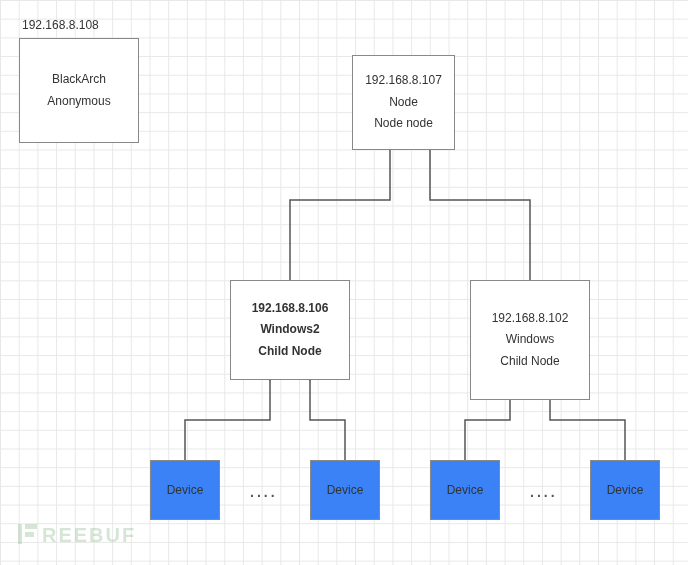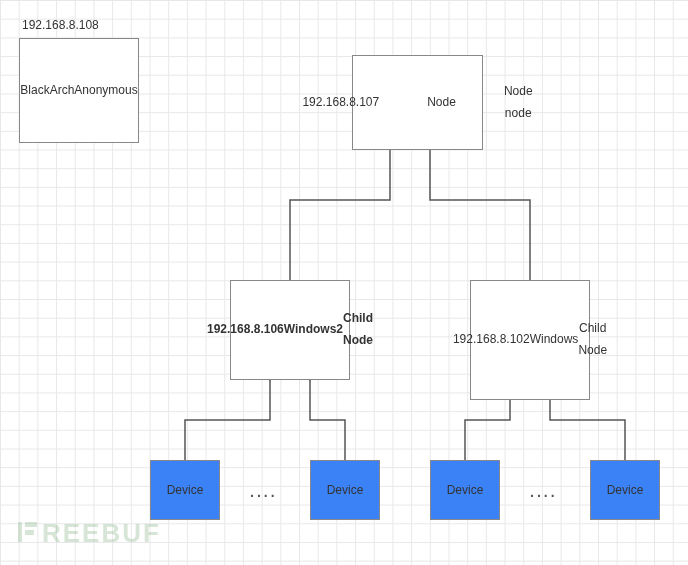--- a/index.html
+++ b/index.html
@@ -27,20 +27,21 @@
   svg.connectors {
     position: absolute;
     inset: 0;
     z-index: 1;
   }
   .node {
     position: absolute;
     background: #fff;
     border: 1px solid #888;
     display: flex;
+    flex-direction: column;
     align-items: center;
     justify-content: center;
     text-align: center;
     z-index: 2;
     line-height: 1.8;
   }
   .small-node {
     position: absolute;
     background: #3b82f6;
     border: 1px solid #888;
@@ -54,21 +55,21 @@
     z-index: 2;
     font-size: 14px;
     letter-spacing: 3px;
     font-weight: bold;
     color: #555;
   }
   .watermark {
     position: absolute;
     left: 18px;
     bottom: 14px;
-    font-size: 26px;
+    font-size: 20px;
     font-weight: bold;
     letter-spacing: 2px;
     color: rgba(140, 180, 140, 0.35);
     z-index: 3;
     font-family: Arial, sans-serif;
   }
   .watermark .f-bar {
     display:inline-block;
     vertical-align: middle;
     margin-right:4px;
@@ -98,21 +99,21 @@
 
   <path d="M 550 380 L 550 420 L 625 420 L 625 460" stroke="#555" fill="none" stroke-width="1.5" marker-start="url(#arrow)"></path>
 </svg>
 
 <div class="node" style="left:19px; top:38px; width:120px; height:105px;">
   <div style="position:absolute; top:-24px; left:0; width:100%; text-align:left; padding-left:2px;">192.168.8.108</div>
   <div>BlackArch</div>
   <div>Anonymous</div>
 </div>
 
-<div class="node" style="left:352px; top:55px; width:131px; height:95px;gap:48px;">
+<div class="node" style="left:352px; top:55px; width:103px; height:95px;">
   <div>192.168.8.107</div>
   <div>Node</div>
   <div>Node node</div>
 </div>
 
 <div class="node" style="left:230px; top:280px; width:120px; height:100px;font-weight:bold;">
   <div>192.168.8.106</div>
   <div>Windows2</div>
   <div>Child Node</div>
 </div>

